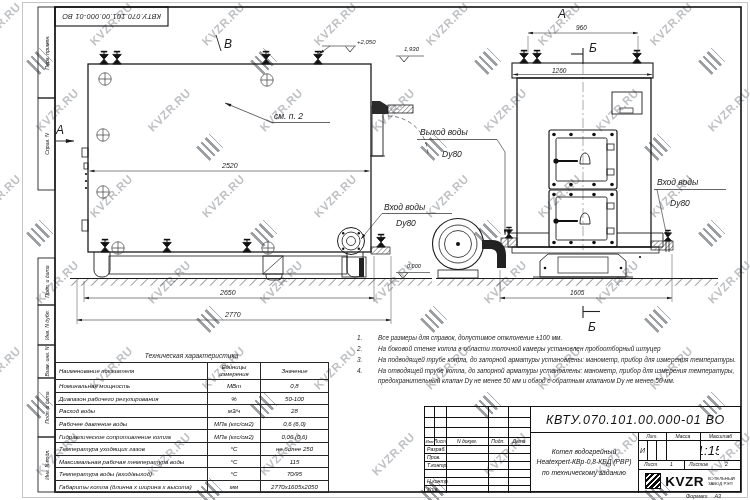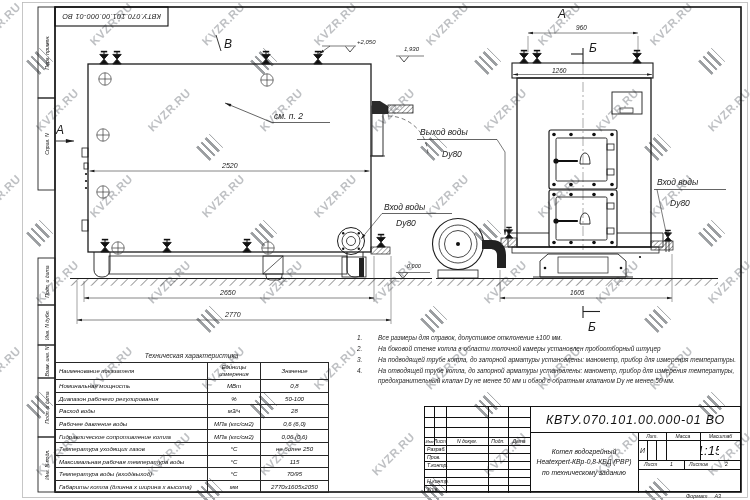--- a/index.html
+++ b/index.html
@@ -512,19 +512,27 @@
     <div class="cell" style="left:241px;top:25px;width:34px;height:8px;font-size:5px">Масса</div>
     <div class="cell" style="left:275px;top:25px;width:41px;height:8px;font-size:5px">Масштаб</div>
     <div class="cell" style="left:213px;top:33px;width:9px;height:20px;font-size:7px">И</div>
     <div class="cell" style="left:275px;top:33px;width:19px;height:20px;font-size:13px">1:15</div>
 
     <div class="lbl" style="left:217px;top:55px">Лист</div>
     <div class="lbl" style="left:243px;top:55px">1</div>
     <div class="lbl" style="left:262px;top:55px">Листов</div>
     <div class="lbl" style="left:298px;top:55px">2</div>
 
+    <div class="cell brandbox" style="left:214px;top:62px;width:102px;height:24px">
+      <div class="brand-icon"></div>
+      <span class="brand-word">KVZR</span>
+      <span class="brand-sub">
+        <span>КОТЕЛЬНЫЙ</span>
+        <span>ЗАВОД РЭП</span>
+      </span>
+    </div>
   </div>
 
   <div class="format-note">
     <span>Формат</span><span>А3</span>
   </div>
 
 </div>
 
 </body></html>

